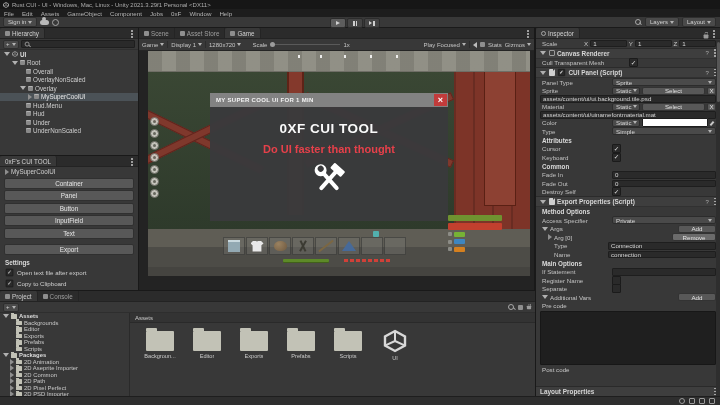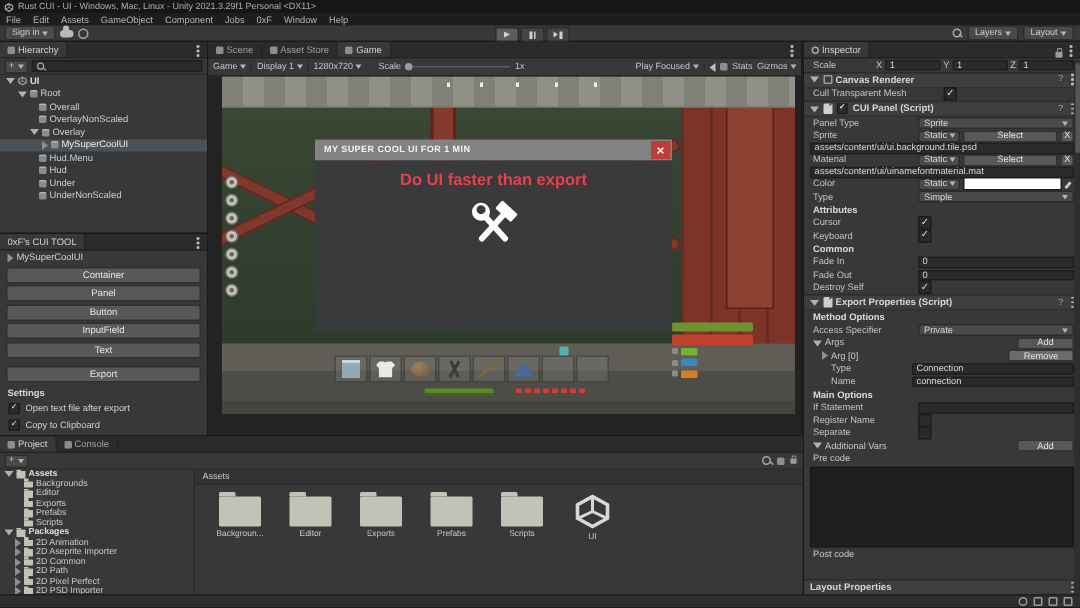--- a/index.html
+++ b/index.html
@@ -398,21 +398,22 @@
             <i></i>
           </span>
       </div>
 
       <div class="dialog">
         <div class="dlg-head">
           <span>MY SUPER COOL UI FOR 1 MIN</span>
           <span class="dlg-close">×</span>
         </div>
         <div class="dlg-body">
-          <div class="dlg-h2">Do UI faster than export</div>
+          <div class="dlg-h1">0XF CUI TOOL</div>
+          <div class="dlg-h2">Do UI faster than thought</div>
           <div class="tools-icon">
             <div class="t-bar t-b1"></div>
             <div class="t-bar t-b2"></div>
           </div>
         </div>
       </div>
 
       <div class="hotbar">
         <div class="slot">
             <span class="it-blueprint"></span>

